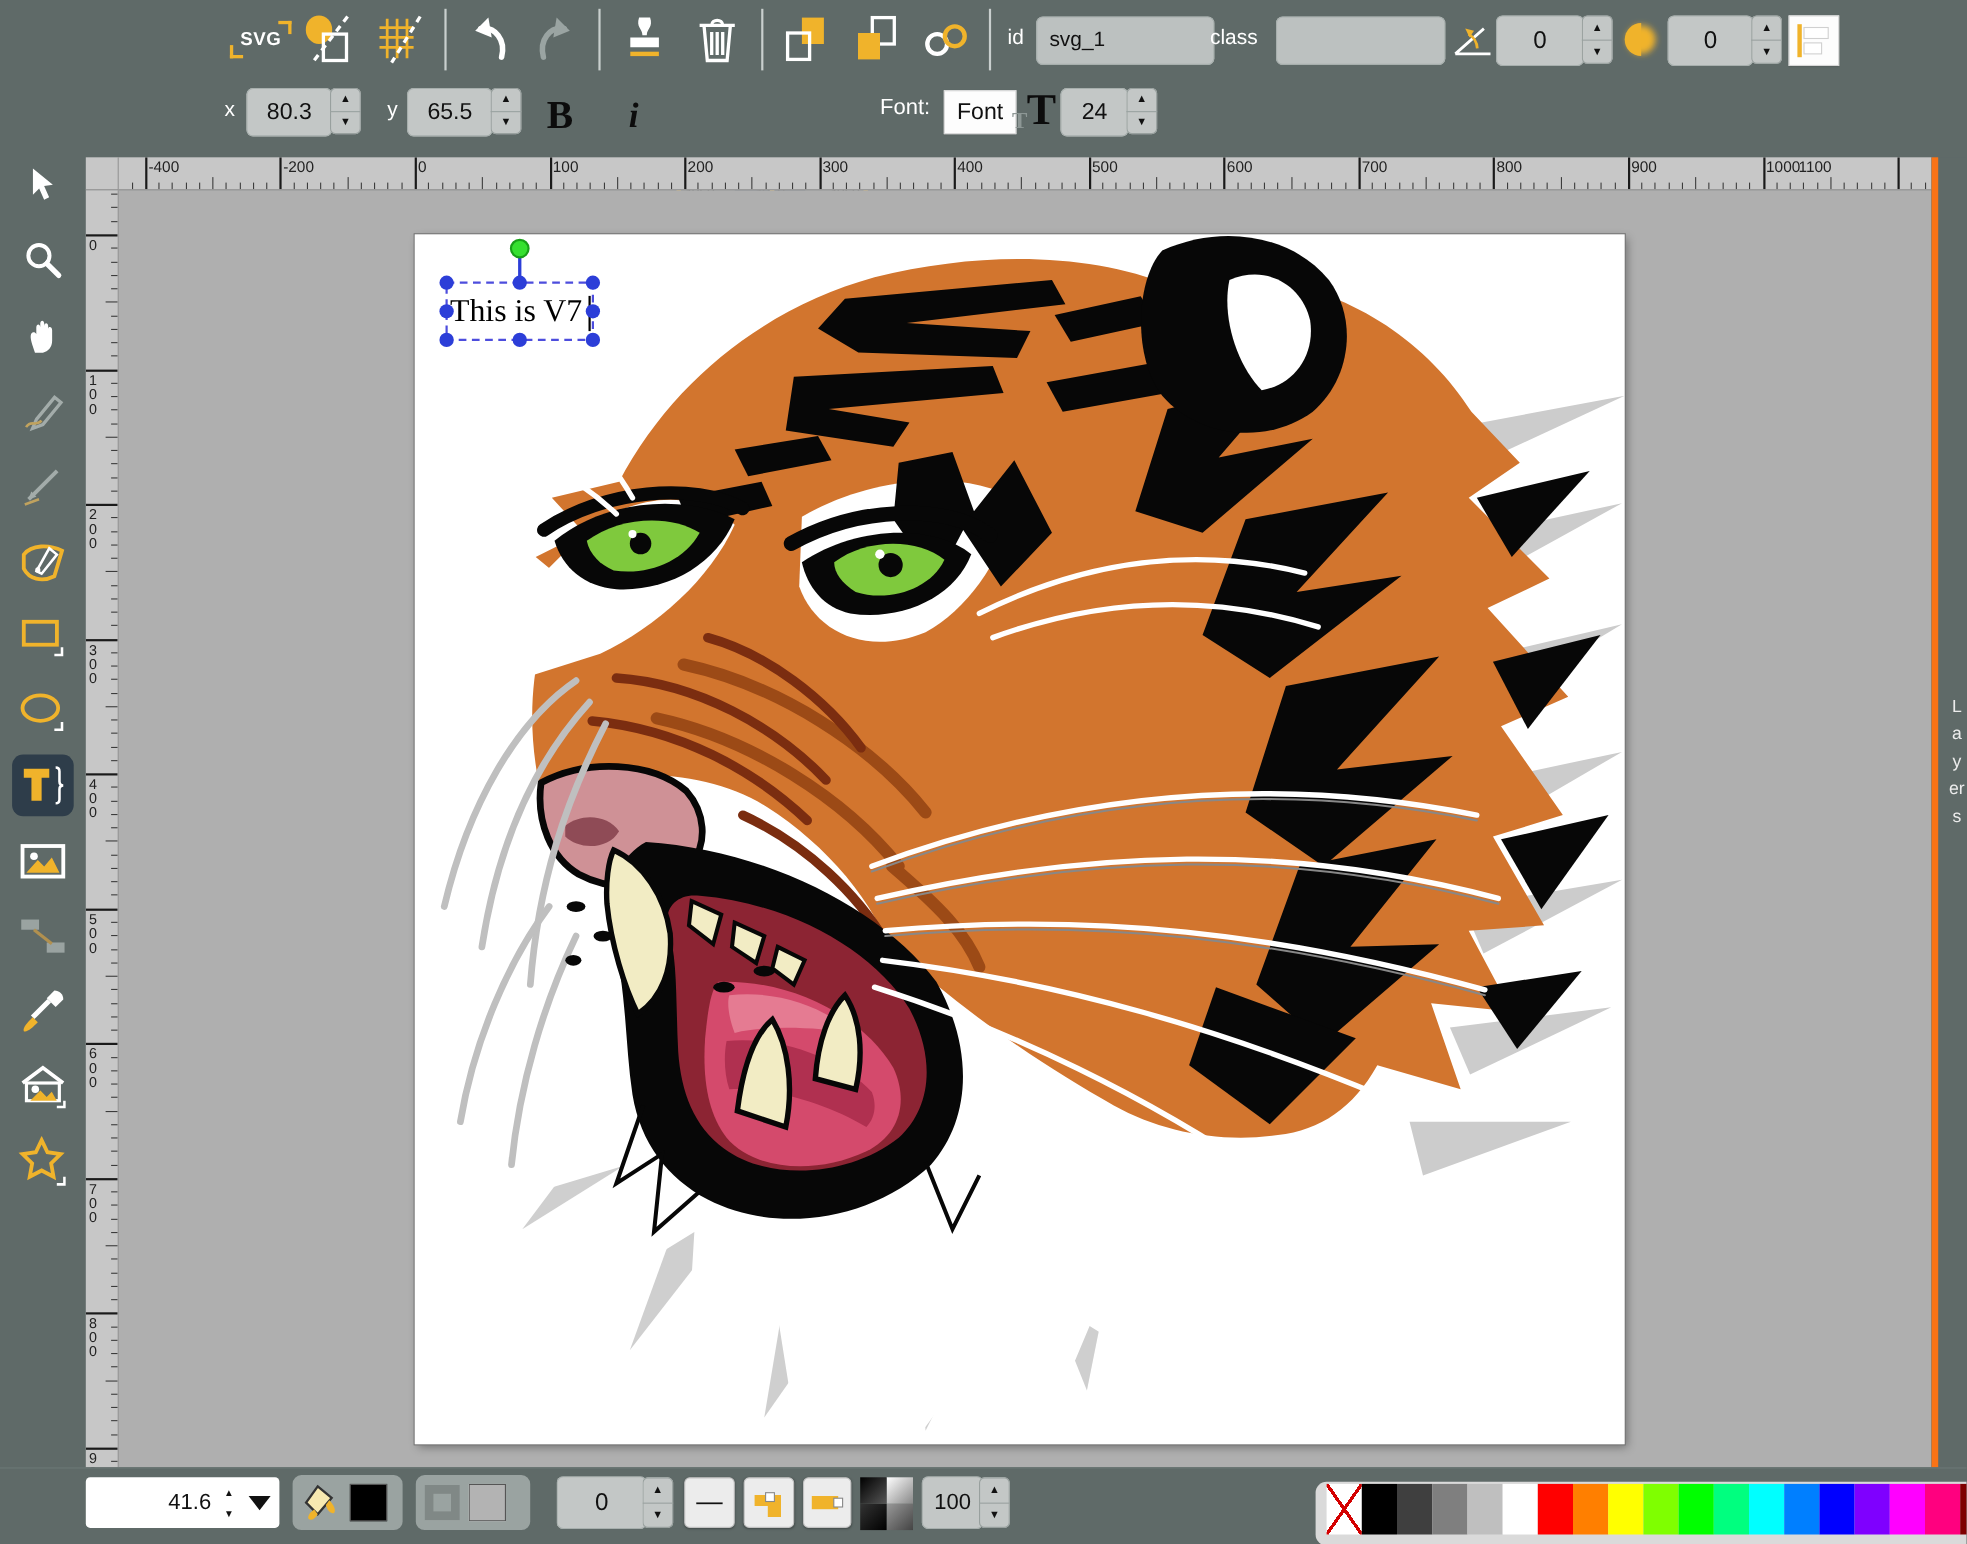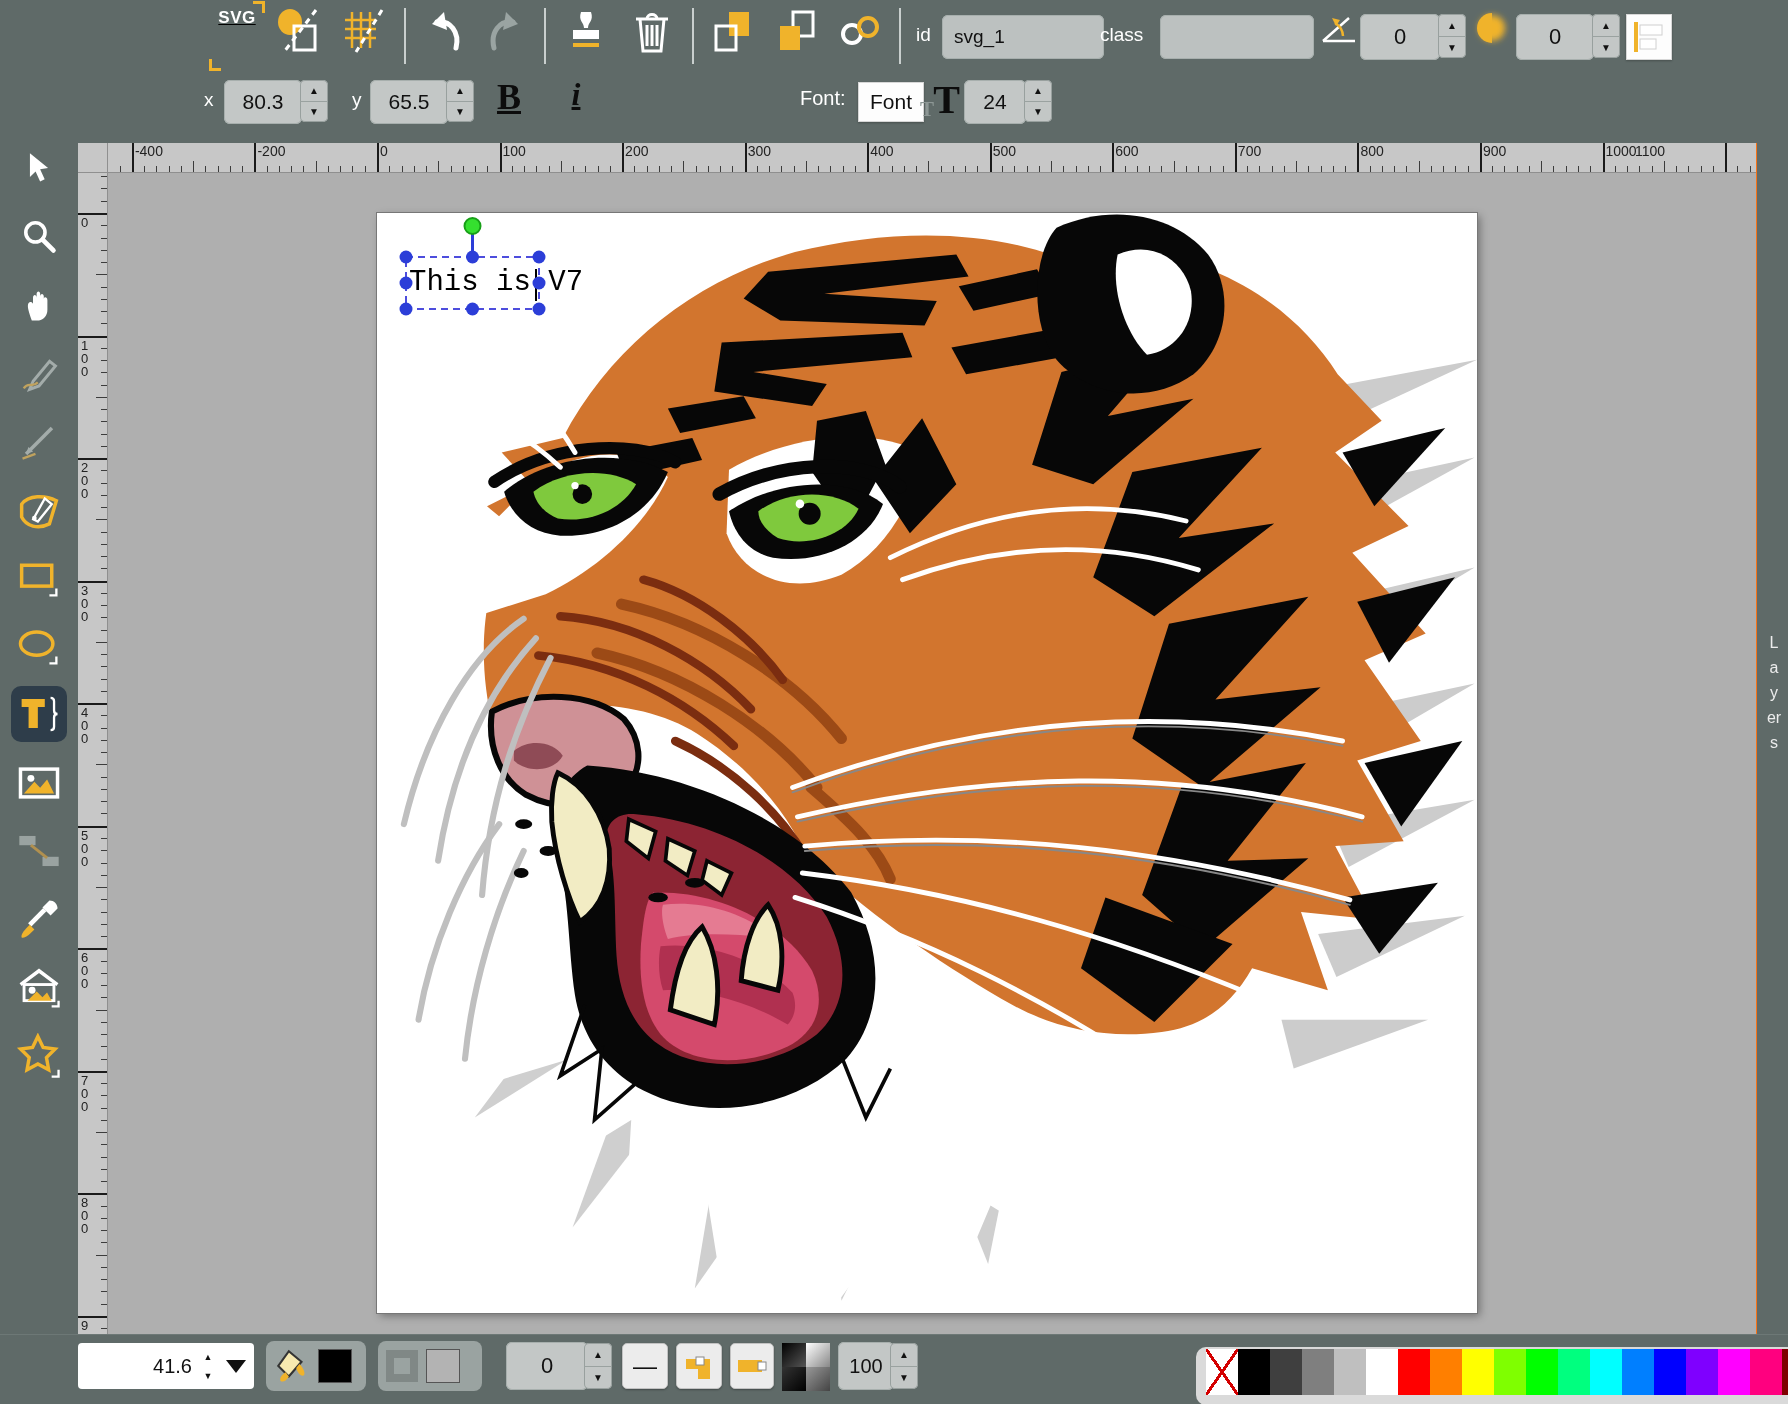--- a/index.html
+++ b/index.html
@@ -4,21 +4,21 @@
 <style>
   html,body{margin:0;padding:0;background:#5f6a68;font-family:"Liberation Sans",sans-serif;}
   .app{position:relative;width:1788px;height:1404px;overflow:hidden;background:#5f6a68;}
   .abs{position:absolute;}
   
   .row1{position:absolute;left:0;top:0;width:1788px;height:72px;}
   .row2{position:absolute;left:0;top:72px;width:1788px;height:71px;}
   .logo-box{position:absolute;left:9px;top:4px;width:188px;height:62px;border:2px solid #b9c0be;display:flex;align-items:center;gap:6px;padding-left:6px;box-sizing:border-box;cursor:pointer;}
   .logo-label{color:#fff;font-size:22px;}
   .caret-down{width:0;height:0;border-left:8px solid transparent;border-right:8px solid transparent;border-top:10px solid #fff;margin-left:4px;}
-  .tbtn{position:absolute;top:8px;height:56px;display:flex;justify-content:center;cursor:pointer;text-decoration:underline;}
+  .tbtn{position:absolute;top:8px;height:56px;display:flex;align-items:center;justify-content:center;cursor:pointer;}
   .sep{position:absolute;top:8px;width:2px;height:56px;background:#c9cfce;}
   .lab{position:absolute;color:#fff;font-size:19px;top:24px;}
   .ginput{position:absolute;background:#c3c7c6;border:none;border-radius:6px;color:#111;font-size:19px;font-family:"Liberation Sans",sans-serif;text-align:center;outline:none;box-shadow:inset 0 0 0 1px #a7afad;}
   .spin{position:absolute;background:#c3c7c6;border-radius:5px;box-shadow:inset 0 0 0 1px #98a09e;cursor:pointer;}
   .spin i{position:absolute;left:0;right:0;height:50%;display:flex;align-items:center;justify-content:center;font-style:normal;font-size:10px;color:#111;}
   .spin i.up{top:0;border-bottom:1px solid #9aa2a0;}
   .spin i.dn{bottom:0;}
   .spin i.up::before{content:"▲";}
   .spin i.dn::before{content:"▼";}
   .src-txt{color:#fff;font-weight:bold;font-size:17px;letter-spacing:.5px;position:relative;}
@@ -48,23 +48,23 @@
   .hruler .tick{position:absolute;bottom:0;width:1px;background:#3c3c3c;}
   .hruler .t1{height:6px;}.hruler .t2{height:11px;}.hruler .t3{height:29px;width:2px;background:#1a1a1a;}
   .hruler .rlab{position:absolute;top:1px;font-size:14px;line-height:15px;color:#222;font-weight:normal;}
   .vruler .tick{position:absolute;right:0;height:1px;background:#3c3c3c;}
   .vruler .t1{width:6px;}.vruler .t2{width:11px;}.vruler .t3{width:29px;height:2px;background:#1a1a1a;}
   .vruler .rlab{position:absolute;left:3px;width:14px;font-size:13px;line-height:13px;color:#222;word-break:break-all;font-weight:normal;}
   .tick,.rlab{font-family:"Liberation Sans",sans-serif;}
   b.rlab{font-weight:normal;}
   .workspace{position:absolute;left:108px;top:173px;width:1648px;height:1161px;background:#afafaf;overflow:hidden;}
   .canvas{position:absolute;left:269px;top:40px;width:1100px;height:1100px;background:#fff;box-shadow:0 0 0 1px #777,3px 3px 8px rgba(0,0,0,.35);}
-  .canvas-text{position:absolute;left:32px;top:47px;font-family:Liberation Mono, monospace;font-size:29px;line-height:46px;color:#000;white-space:nowrap;}
+  .canvas-text{position:absolute;left:32px;top:47px;font-family:Liberation Serif, serif;font-size:29px;line-height:46px;color:#000;white-space:nowrap;}
   .caret{position:absolute;left:158px;top:56px;width:2px;height:32px;background:#000;}
-  .layers-strip{position:absolute;left:1756px;top:143px;width:32px;height:1191px;background:#5f6a68;border-left:1px solid #f97316;box-sizing:border-box;cursor:pointer;}
+  .layers-strip{position:absolute;left:1756px;top:143px;width:32px;height:1191px;background:#5f6a68;border-left:6px solid #f97316;box-sizing:border-box;cursor:pointer;}
   .layers-label{position:absolute;left:9px;top:487px;width:16px;color:#ececec;font-size:16px;line-height:25px;word-break:break-all;text-align:center;}
   
   .brow{position:absolute;left:0;top:1334px;width:1788px;height:70px;background:#5f6a68;border-top:1px solid #6d7876;box-sizing:border-box;}
   .zoom-box{position:absolute;left:78px;top:8px;width:176px;height:46px;background:#fff;border-radius:4px;display:flex;align-items:center;}
   .zoom-val{position:absolute;right:62px;color:#111;font-size:20px;}
   .zoom-spin{position:absolute;right:36px;top:4px;width:20px;height:38px;}
   .zoom-spin i{position:absolute;left:0;right:0;height:50%;display:flex;align-items:center;justify-content:center;font-style:normal;font-size:9px;color:#111;}
   .zoom-spin i.up{top:0;}.zoom-spin i.dn{bottom:0;}
   .zoom-spin i.up::before{content:"▲";}.zoom-spin i.dn::before{content:"▼";}
   .zoom-dd{position:absolute;right:8px;width:0;height:0;border-left:10px solid transparent;border-right:10px solid transparent;border-top:13px solid #111;}

